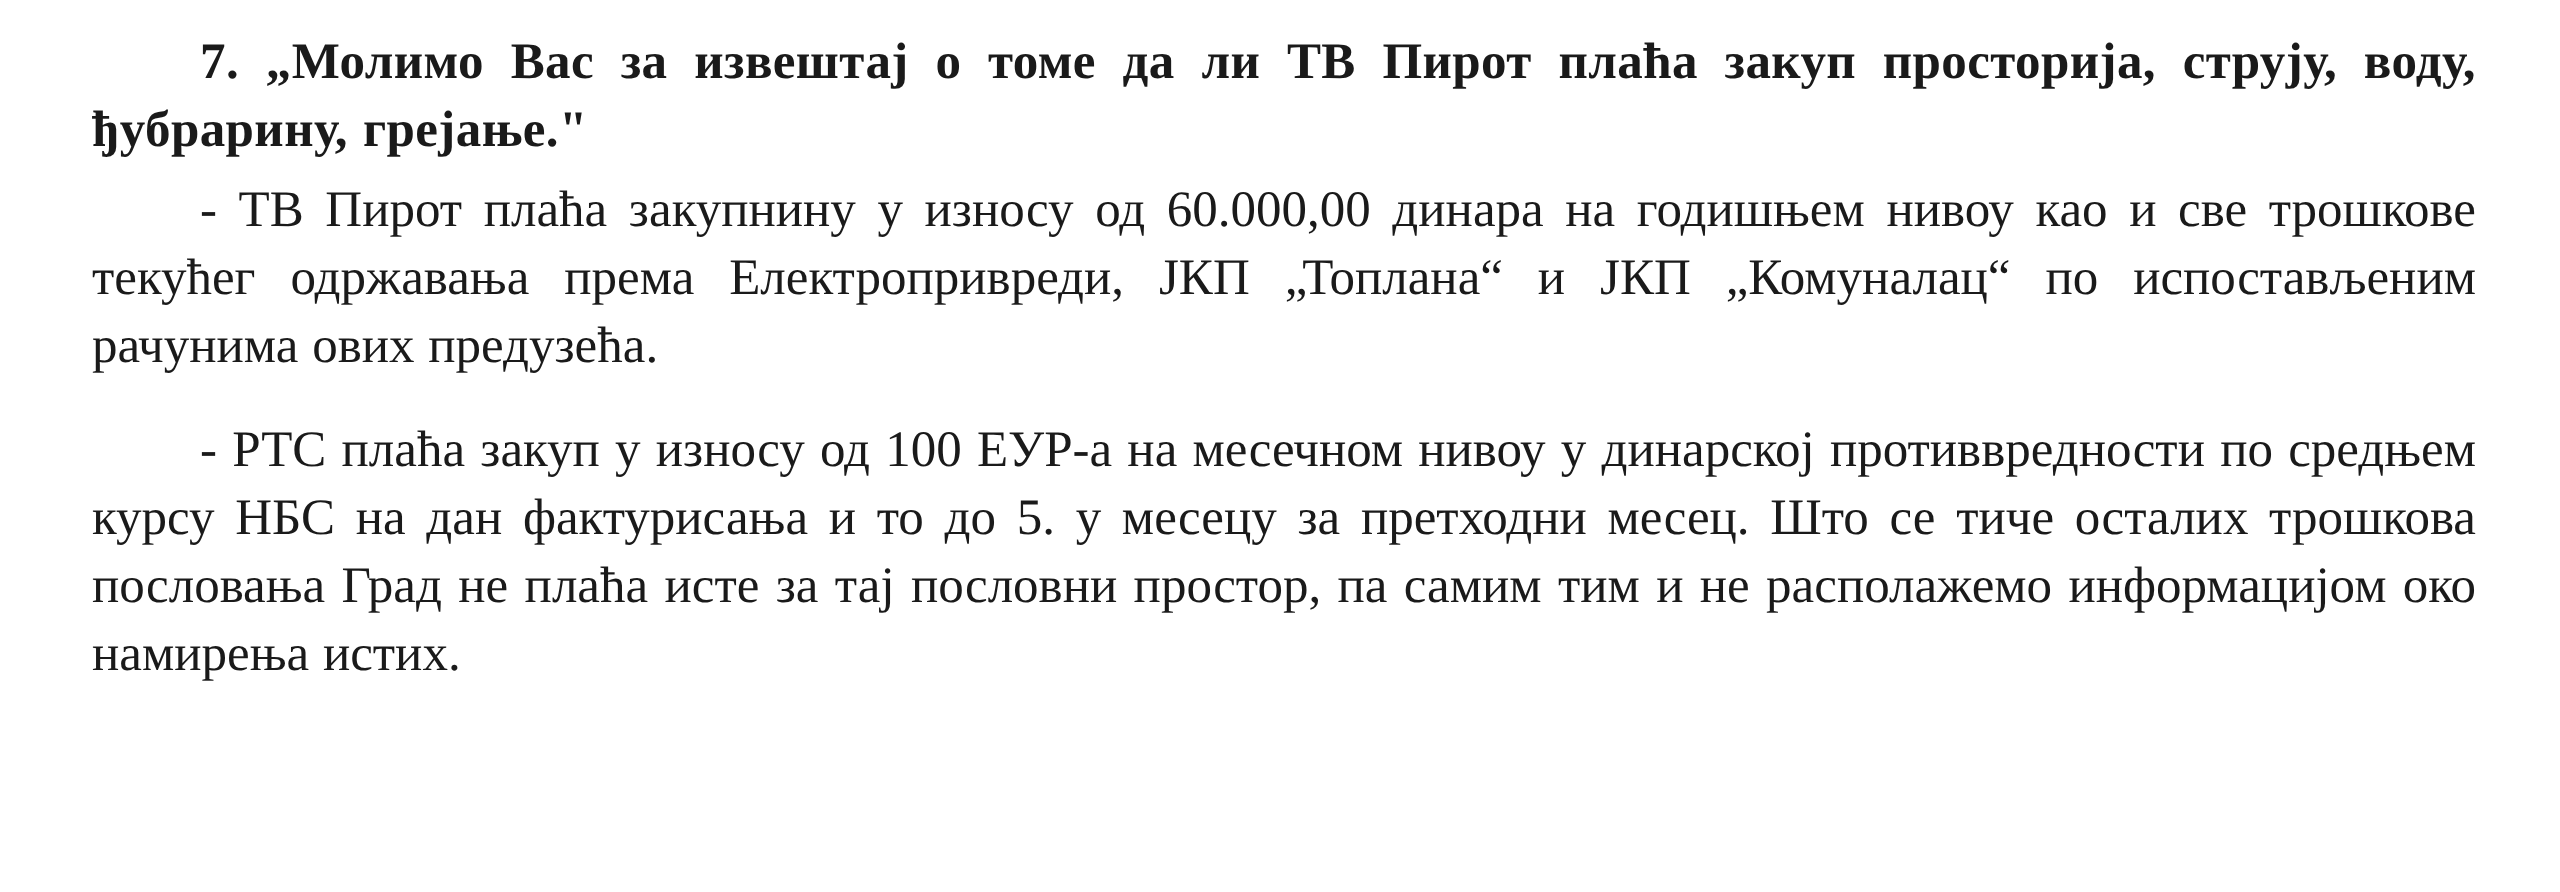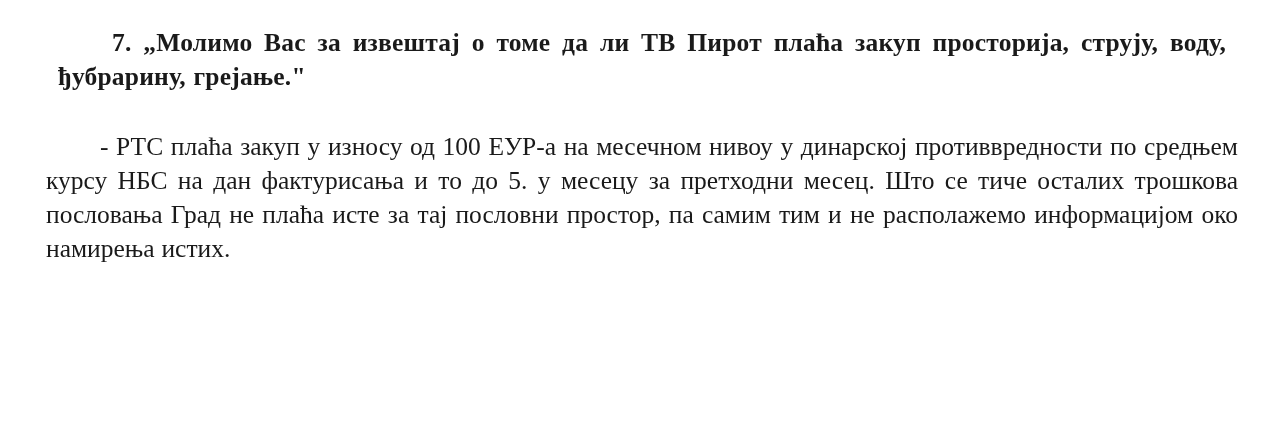--- a/index.html
+++ b/index.html
@@ -21,21 +21,21 @@
     box-sizing: border-box;
     padding: 14px 42px 0 46px;
   }
   .q {
     font-weight: bold;
     font-size: 25.5px;
     line-height: 34px;
     text-align: justify;
     text-align-last: left;
     letter-spacing: 0.2px;
-    margin: 12px;
+    margin: 0;
     text-indent: 54px;
     word-spacing: 1px;
   }
   .a {
     font-weight: normal;
     font-size: 25.5px;
     line-height: 34px;
     text-align: justify;
     text-align-last: left;
     margin: 0;
@@ -47,20 +47,21 @@
 </style>
 </head>
 <body>
 
 <div class="page">
 
   <p class="q">7. „Молимо Вас за извештај о томе да ли ТВ Пирот плаћа закуп просторија, струју, воду, ђубрарину, грејање."</p>
 
   <div class="spacer-sm"></div>
 
+  <p class="a">- ТВ Пирот плаћа закупнину у износу од 60.000,00 динара на годишњем нивоу као и све трошкове текућег одржавања према Електропривреди, ЈКП „Топлана“ и ЈКП „Комуналац“ по испостављеним рачунима ових предузећа.</p>
 
   <div class="spacer-md"></div>
 
 
   <div class="spacer-sm"></div>
 
   <p class="a">- РТС плаћа закуп у износу од 100 ЕУР-а на месечном нивоу у динарској противвредности по средњем курсу НБС на дан фактурисања и то до 5. у месецу за претходни месец. Што се тиче осталих трошкова пословања Град не плаћа исте за тај пословни простор, па самим тим и не располажемо информацијом око намирења истих.</p>
 
 </div>
 

